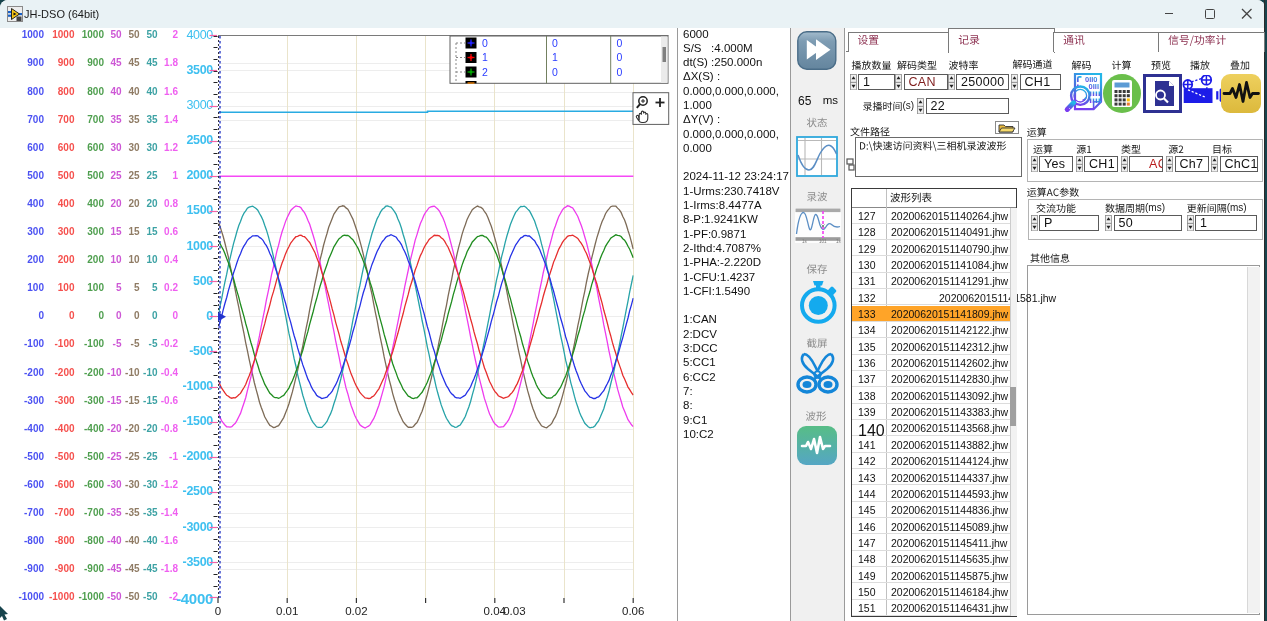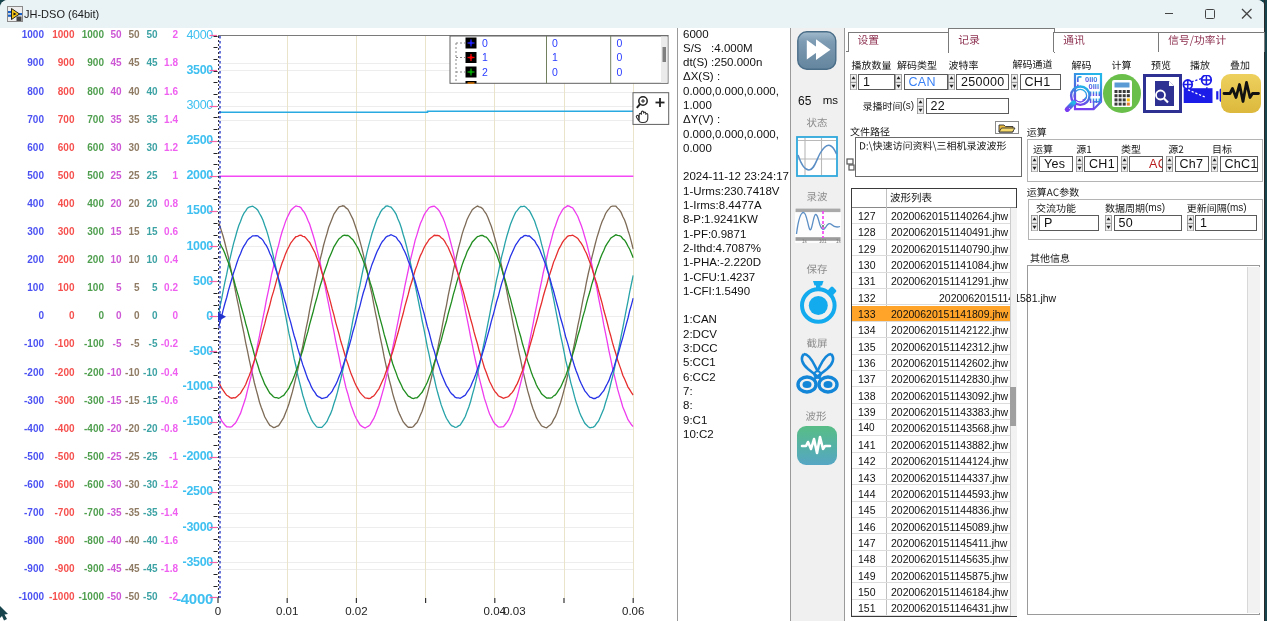--- a/index.html
+++ b/index.html
@@ -495,21 +495,21 @@
 <polygon points="3.5,2.125 1.5,5.325 5.5,5.325" fill="#222"></polygon>
 <polygon points="3.5,13.975 1.5,10.775 5.5,10.775" fill="#222"></polygon>
 </svg>
 <div style="position:absolute;left:858px;top:73.5px;width:36.5px;height:16.5px;background:#fff;border:1px solid #5a5a5a;letter-spacing:0.3px;font-size:12.5px;color:#111;line-height:15.5px;padding-left:4px;box-sizing:border-box;white-space:nowrap;overflow:hidden;">1</div>
 <svg style="position:absolute;left:895px;top:73.5px" width="7" height="16.5">
 <rect x="0.5" y="0.5" width="6" height="7.75" fill="#efefef" stroke="#8a8a8a" stroke-width="0.8"></rect>
 <rect x="0.5" y="8.45" width="6" height="7.45" fill="#efefef" stroke="#8a8a8a" stroke-width="0.8"></rect>
 <polygon points="3.5,2.125 1.5,5.325 5.5,5.325" fill="#222"></polygon>
 <polygon points="3.5,13.975 1.5,10.775 5.5,10.775" fill="#222"></polygon>
 </svg>
-<div style="position:absolute;left:903.5px;top:73.5px;width:44px;height:16.5px;background:#fff;border:1px solid #5a5a5a;letter-spacing:0.3px;font-size:12.5px;color:#3b82f6;line-height:15.5px;padding-left:4px;box-sizing:border-box;white-space:nowrap;overflow:hidden;">CAN</div>
+<div style="position:absolute;left:903.5px;top:73.5px;width:44px;height:16.5px;background:#fff;border:1px solid #5a5a5a;letter-spacing:0.3px;font-size:12.5px;color:#7f1d1d;line-height:15.5px;padding-left:4px;box-sizing:border-box;white-space:nowrap;overflow:hidden;">CAN</div>
 <svg style="position:absolute;left:947.5px;top:73.5px" width="7" height="16.5">
 <rect x="0.5" y="0.5" width="6" height="7.75" fill="#efefef" stroke="#8a8a8a" stroke-width="0.8"></rect>
 <rect x="0.5" y="8.45" width="6" height="7.45" fill="#efefef" stroke="#8a8a8a" stroke-width="0.8"></rect>
 <polygon points="3.5,2.125 1.5,5.325 5.5,5.325" fill="#222"></polygon>
 <polygon points="3.5,13.975 1.5,10.775 5.5,10.775" fill="#222"></polygon>
 </svg>
 <div style="position:absolute;left:956px;top:73.5px;width:53px;height:16.5px;background:#fff;border:1px solid #5a5a5a;letter-spacing:0.3px;font-size:12.5px;color:#111;line-height:15.5px;padding-left:4px;box-sizing:border-box;white-space:nowrap;overflow:hidden;">250000</div>
 <svg style="position:absolute;left:1011px;top:73.5px" width="7" height="16.5">
 <rect x="0.5" y="0.5" width="6" height="7.75" fill="#efefef" stroke="#8a8a8a" stroke-width="0.8"></rect>
 <rect x="0.5" y="8.45" width="6" height="7.45" fill="#efefef" stroke="#8a8a8a" stroke-width="0.8"></rect>
@@ -715,21 +715,21 @@
 <div style="position:absolute;left:852px;top:370.9px;width:163.3px;height:16.35px;border-bottom:1px solid #dcdcdc;box-sizing:border-box;"></div>
 <div style="position:absolute;left:858px;top:373.4px;font-size:10.5px;color:#111;white-space:pre;">137</div>
 <div style="position:absolute;left:891px;top:373.4px;font-size:10.5px;color:#111;white-space:pre;">20200620151142830.jhw</div>
 <div style="position:absolute;left:852px;top:387.25px;width:163.3px;height:16.35px;border-bottom:1px solid #dcdcdc;box-sizing:border-box;"></div>
 <div style="position:absolute;left:858px;top:389.75px;font-size:10.5px;color:#111;white-space:pre;">138</div>
 <div style="position:absolute;left:891px;top:389.75px;font-size:10.5px;color:#111;white-space:pre;">20200620151143092.jhw</div>
 <div style="position:absolute;left:852px;top:403.6px;width:163.3px;height:16.35px;border-bottom:1px solid #dcdcdc;box-sizing:border-box;"></div>
 <div style="position:absolute;left:858px;top:406.1px;font-size:10.5px;color:#111;white-space:pre;">139</div>
 <div style="position:absolute;left:891px;top:406.1px;font-size:10.5px;color:#111;white-space:pre;">20200620151143383.jhw</div>
 <div style="position:absolute;left:852px;top:419.95000000000005px;width:163.3px;height:16.35px;border-bottom:1px solid #dcdcdc;box-sizing:border-box;"></div>
-<div style="position:absolute;left:858px;top:422.45000000000005px;font-size:10px;color:#111;white-space:pre;">140</div>
+<div style="position:absolute;left:858px;top:422.45000000000005px;font-size:16px;color:#111;white-space:pre;">140</div>
 <div style="position:absolute;left:891px;top:422.45000000000005px;font-size:10.5px;color:#111;white-space:pre;">20200620151143568.jhw</div>
 <div style="position:absolute;left:852px;top:436.30000000000007px;width:163.3px;height:16.35px;border-bottom:1px solid #dcdcdc;box-sizing:border-box;"></div>
 <div style="position:absolute;left:858px;top:438.80000000000007px;font-size:10.5px;color:#111;white-space:pre;">141</div>
 <div style="position:absolute;left:891px;top:438.80000000000007px;font-size:10.5px;color:#111;white-space:pre;">20200620151143882.jhw</div>
 <div style="position:absolute;left:852px;top:452.65000000000003px;width:163.3px;height:16.35px;border-bottom:1px solid #dcdcdc;box-sizing:border-box;"></div>
 <div style="position:absolute;left:858px;top:455.15000000000003px;font-size:10.5px;color:#111;white-space:pre;">142</div>
 <div style="position:absolute;left:891px;top:455.15000000000003px;font-size:10.5px;color:#111;white-space:pre;">20200620151144124.jhw</div>
 <div style="position:absolute;left:852px;top:469.0px;width:163.3px;height:16.35px;border-bottom:1px solid #dcdcdc;box-sizing:border-box;"></div>
 <div style="position:absolute;left:858px;top:471.5px;font-size:10.5px;color:#111;white-space:pre;">143</div>
 <div style="position:absolute;left:891px;top:471.5px;font-size:10.5px;color:#111;white-space:pre;">20200620151144337.jhw</div>

